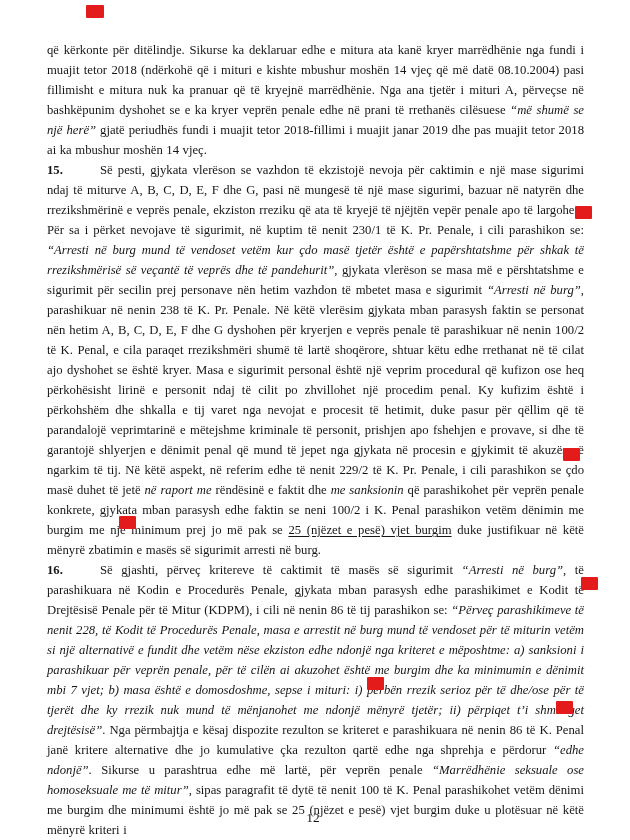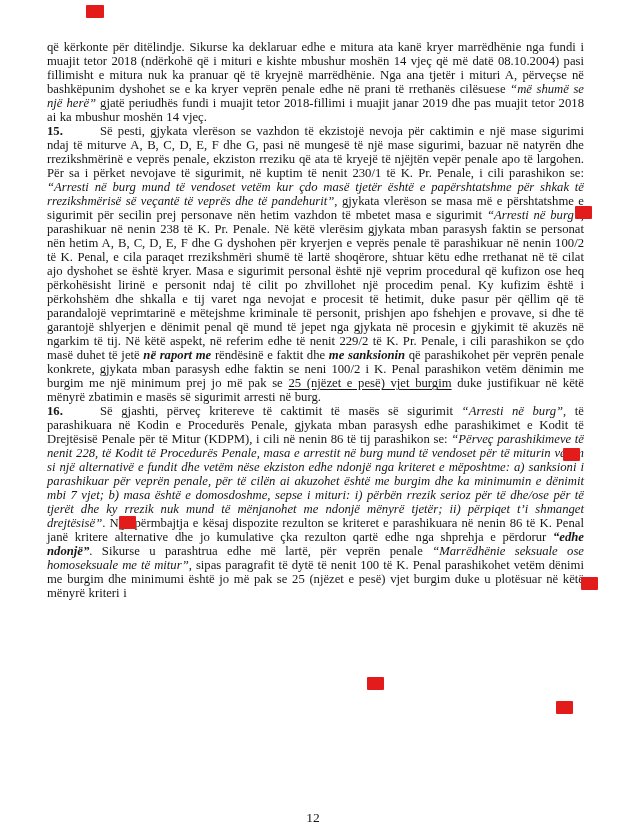--- a/index.html
+++ b/index.html
@@ -11,37 +11,37 @@
     overflow: hidden;
   }
   .page {
     position: absolute; inset: 0;
     background: #ffffff;
   }
   .page-text {
     position: absolute;
     left: 47px; top: 40px; width: 537px;
     font-size: 12.7px;
-    line-height: 14px;
+    line-height: 20px;
     color: #161616;
     text-align: justify;
     letter-spacing: 0px;
     word-spacing: 0.4px;
   }
   .para { margin: 0; padding: 0; }
   .para-num {
     display: inline-block;
     width: 53px;
     font-weight: bold;
     font-style: normal;
   }
   .r-normal { font-style: normal; font-weight: normal; }
   .r-italic { font-style: italic; }
   .r-bold { font-weight: normal; }
-  .r-bold-italic { font-weight: bold; font-style: italic; margin-top: 28px; }
+  .r-bold-italic { font-weight: normal; font-style: italic; margin-top: 28px; }
   .r-bold-underline {
     font-weight: normal;
     text-decoration: underline;
     text-decoration-thickness: 1.4px;
     text-underline-offset: 2px;
   }
   .redaction {
     position: absolute;
     border-radius: 1px;
   }

